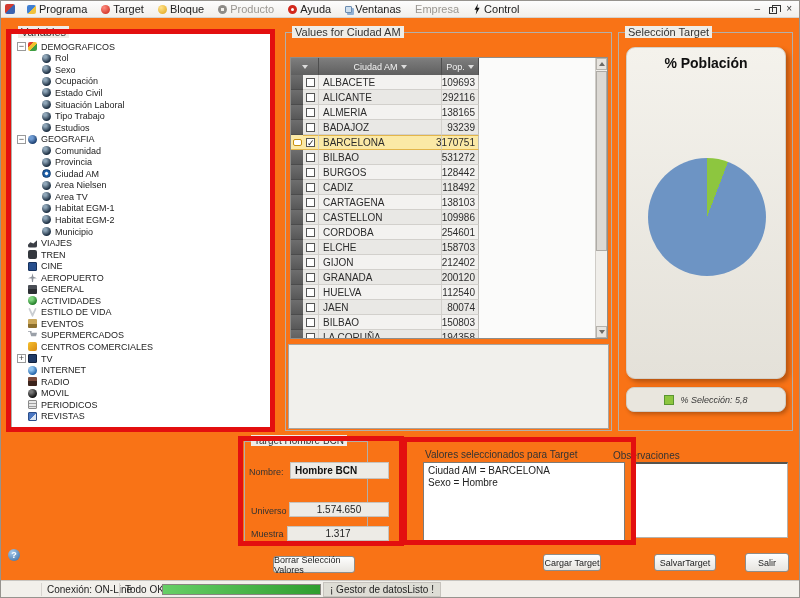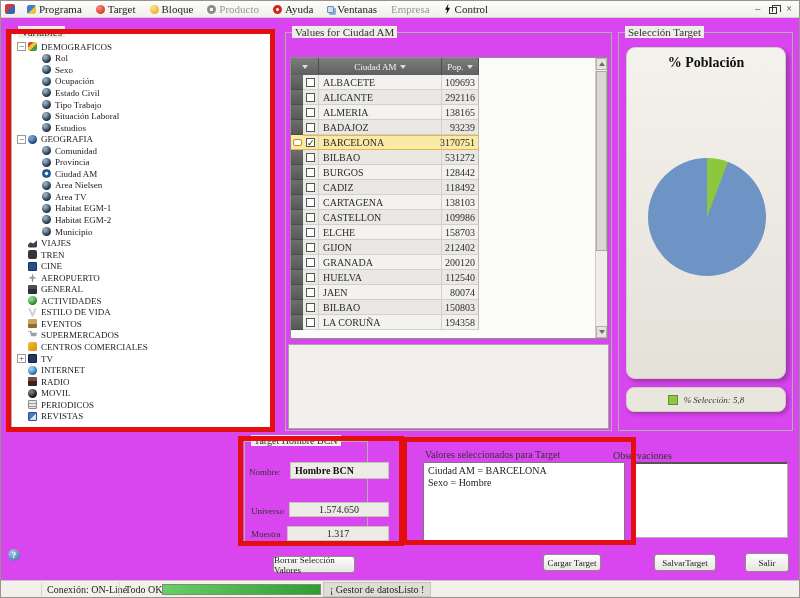--- a/index.html
+++ b/index.html
@@ -1,20 +1,20 @@
 <!DOCTYPE html>
 <html><head>
 <meta charset="utf-8">
 <style>
   * { margin:0; padding:0; box-sizing:border-box; }
   html,body { background:#d8d5d0; }
   #app {
     position:relative; width:800px; height:598px; overflow:hidden;
-    background:#d946ef; border:1px solid #96938e;
-    font-family:Liberation Serif, serif; color:#222;
+    background:#f97316; border:1px solid #96938e;
+    font-family:Liberation Sans, sans-serif; color:#222;
   }
   
   .menubar{
     position:absolute; left:0; top:0; width:798px; height:17px;
     background:linear-gradient(#fdfdfd,#f1efeb);
     border-bottom:1px solid #d6d3ce;
     display:flex; align-items:center; font-size:11px;
   }
   .appicon{ width:10px;height:10px;margin:0 5px 0 4px;border-radius:2px;
     background:linear-gradient(135deg,#d23b2f 0 50%,#3b63b0 50% 100%); }
@@ -205,26 +205,26 @@
           <span class="tlabel">Ocupación</span>
         </div>
         <div class="trow lvl1">
           <span class="expander-spacer"></span>
           <span class="ticon variable-icon"></span>
           <span class="tlabel">Estado Civil</span>
         </div>
         <div class="trow lvl1">
           <span class="expander-spacer"></span>
           <span class="ticon variable-icon"></span>
+          <span class="tlabel">Situación Laboral</span>
+        </div>
+        <div class="trow lvl1">
+          <span class="expander-spacer"></span>
+          <span class="ticon variable-icon"></span>
           <span class="tlabel">Tipo Trabajo</span>
-        </div>
-        <div class="trow lvl1">
-          <span class="expander-spacer"></span>
-          <span class="ticon variable-icon"></span>
-          <span class="tlabel">Situación Laboral</span>
         </div>
         <div class="trow lvl1">
           <span class="expander-spacer"></span>
           <span class="ticon variable-icon"></span>
           <span class="tlabel">Estudios</span>
         </div>
         <div class="trow lvl0">
           <span class="expander">−</span>
           <span class="ticon globe-icon"></span>
           <span class="tlabel">GEOGRAFIA</span>
@@ -450,20 +450,28 @@
             <span class="cbx"></span>
           </div>
           <div class="c-name">CASTELLON</div>
           <div class="c-pop">109986</div>
         </div>
         <div class="row">
           <div class="c-rowsel"></div>
           <div class="c-check">
             <span class="cbx"></span>
           </div>
+          <div class="c-name">CORDOBA</div>
+          <div class="c-pop">254601</div>
+        </div>
+        <div class="row">
+          <div class="c-rowsel"></div>
+          <div class="c-check">
+            <span class="cbx"></span>
+          </div>
           <div class="c-name">ELCHE</div>
           <div class="c-pop">158703</div>
         </div>
         <div class="row">
           <div class="c-rowsel"></div>
           <div class="c-check">
             <span class="cbx"></span>
           </div>
           <div class="c-name">GIJON</div>
           <div class="c-pop">212402</div>

